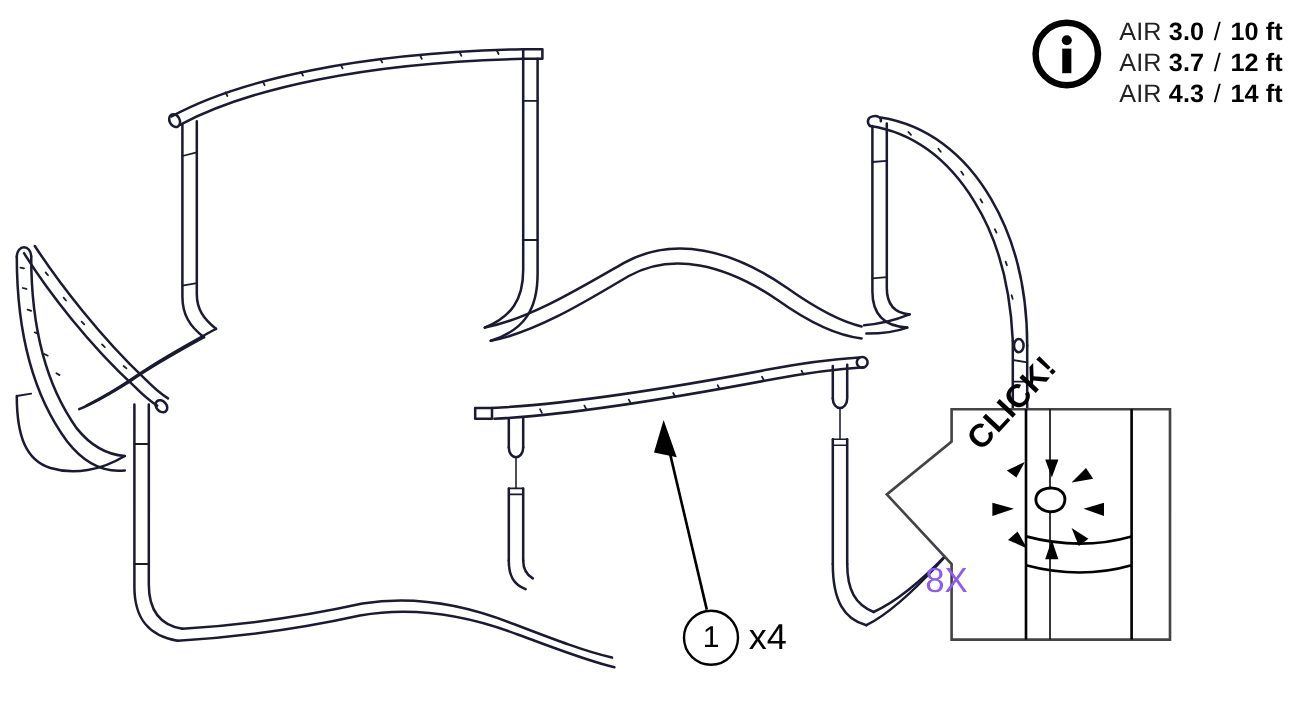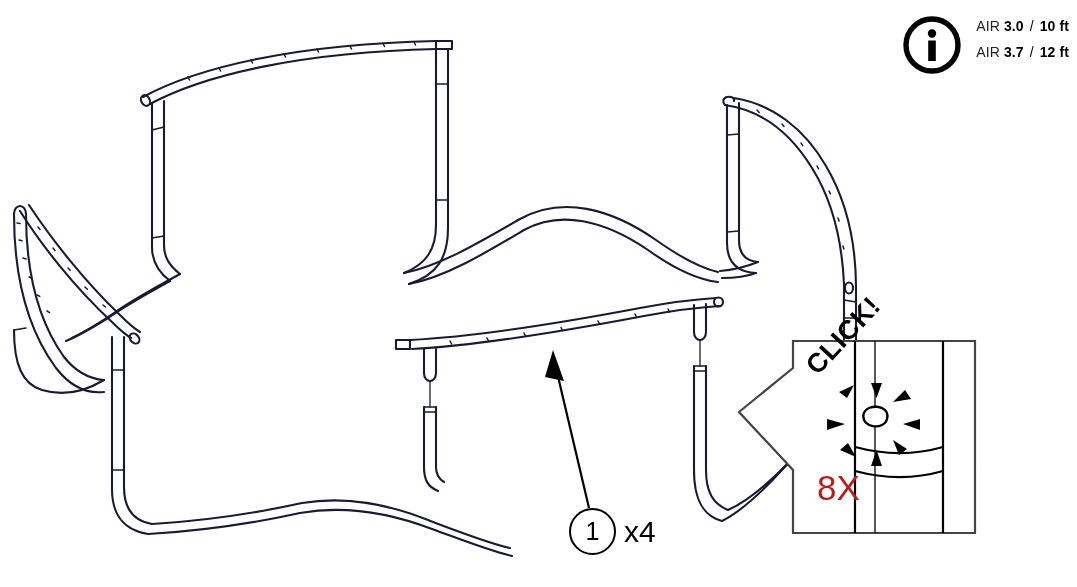--- a/index.html
+++ b/index.html
@@ -42,21 +42,21 @@
     flex: 0 0 auto;
     margin-top: 3px;
   }
   .info-lines {
     display: flex;
     flex-direction: column;
     gap: 1px;
     padding-top: 2px;
   }
   .info-line {
-    font-size: 14px;
+    font-size: 21px;
     line-height: 25px;
     color: #111111;
     white-space: nowrap;
     letter-spacing: 0.1px;
   }
   .info-line .lbl {
     font-weight: 300;
     color: #222222;
   }
   .info-line .val {
@@ -106,24 +106,24 @@
     font-size: 27px;
     font-weight: 700;
     color: #000000;
     transform: rotate(-47deg);
     transform-origin: left top;
     letter-spacing: 0.5px;
     white-space: nowrap;
   }
   .qty-8x {
     position: absolute;
-    left: 817px;
+    left: 771px;
     top: 468px;
-    font-size: 35px;
-    color: #b91c1c;
+    font-size: 29px;
+    color: #8b5cf6;
     white-space: nowrap;
   }
 </style>
 </head>
 <body>
 
 <div id="stage">
 
   <svg id="diagram" viewBox="0 0 1077 587">
     <g fill="none" stroke="#1a1a33" stroke-width="2.1" stroke-linecap="round" stroke-linejoin="round">
@@ -388,16 +388,23 @@
         <span class="unit">10</span>
         <span class="unit">ft</span>
       </div>
       <div class="info-line">
         <span class="lbl">AIR</span>
         <span class="val">3.7</span>
         <span class="sep">/</span>
         <span class="unit">12</span>
         <span class="unit">ft</span>
       </div>
+      <div class="info-line">
+        <span class="lbl">AIR</span>
+        <span class="val">4.3</span>
+        <span class="sep">/</span>
+        <span class="unit">14</span>
+        <span class="unit">ft</span>
+      </div>
     </div>
   </div>
 
 </div>
 
 </body></html>

